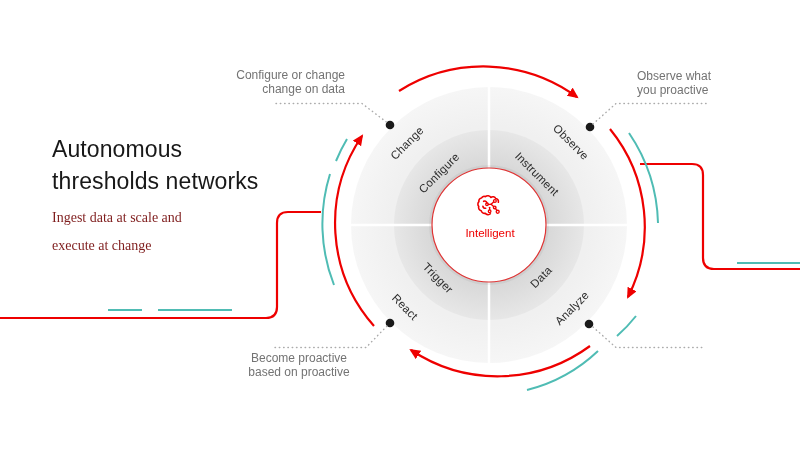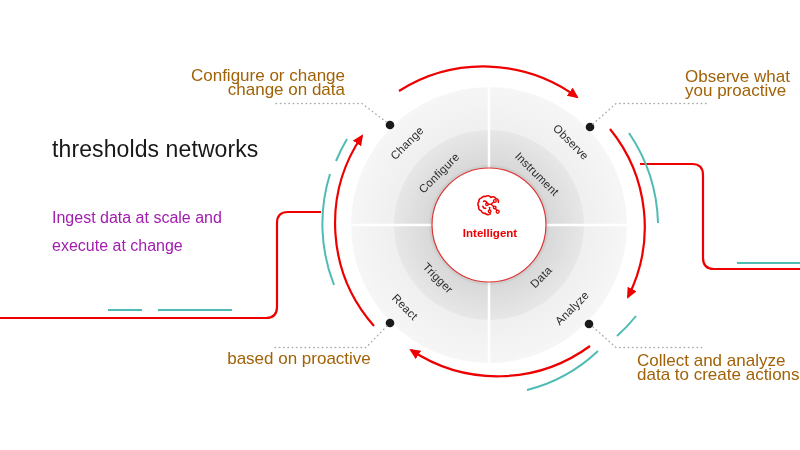--- a/index.html
+++ b/index.html
@@ -2,33 +2,33 @@
 <html><head>
 <meta charset="utf-8">
 <style>
   html,body{margin:0;padding:0;background:#fff;}
   .canvas{position:relative;width:800px;height:450px;background:#ffffff;overflow:hidden;
           font-family:"Liberation Sans", sans-serif;}
   .canvas svg.layer{position:absolute;left:0;top:0;}
 
   .title{position:absolute;left:52px;top:133px;font-size:23px;line-height:32px;
          color:#181818;letter-spacing:.1px;}
-  .subtitle{position:absolute;left:52px;top:204px;font-size:16px;line-height:28px;
-            color:#a21caf;}
+  .subtitle{position:absolute;left:52px;top:204px;font-size:14px;line-height:28px;
+            color:#7f1d1d;font-family:Liberation Serif, serif;}
 
-  .note{position:absolute;font-size:17px;line-height:13.5px;color:#a16207;white-space:nowrap;}
+  .note{position:absolute;font-size:12px;line-height:13.5px;color:#737373;white-space:nowrap;}
   .note.tl{right:455px;top:69px;text-align:right;}
-  .note.tr{left:637px;top:70px;text-align:left;margin-left:48px;}
+  .note.tr{left:637px;top:70px;text-align:left;}
   .note.br{left:637px;top:354px;text-align:left;}
   .note.bl{left:224px;top:352px;width:150px;text-align:center;}
 
   .rot-label{position:absolute;white-space:nowrap;font-size:11.5px;color:#2d2d2d;
              letter-spacing:.2px;transform:translate(-50%,-50%) rotate(var(--r));}
   .center-label{position:absolute;left:430px;top:226px;width:120px;text-align:center;
-                color:#ee0000;font-weight:bold;font-size:11.5px;line-height:14.5px;}
+                color:#ee0000;font-weight:normal;font-size:11.5px;line-height:14.5px;}
   .brain{position:absolute;left:475px;top:192px;}
 </style>
 </head>
 <body>
 
 <div class="canvas">
 
   <svg class="layer" width="800" height="450" viewBox="0 0 800 450">
     <defs>
       <radialGradient id="outerGrad" cx="50%" cy="50%" r="50%">
@@ -76,40 +76,38 @@
     <circle cx="589" cy="324" r="4.3" fill="#1a1a1a"></circle>
     <circle cx="390" cy="323" r="4.3" fill="#1a1a1a"></circle>
 
     <path d="M 276 103.5 H 362 L 387 122.5" fill="none" stroke="#ababab" stroke-width="1.4" stroke-dasharray="0.5 3.8" stroke-linecap="round"></path>
     <path d="M 593 124 L 616 103.5 H 709" fill="none" stroke="#ababab" stroke-width="1.4" stroke-dasharray="0.5 3.8" stroke-linecap="round"></path>
     <path d="M 593 327 L 616 347.5 H 705" fill="none" stroke="#ababab" stroke-width="1.4" stroke-dasharray="0.5 3.8" stroke-linecap="round"></path>
     <path d="M 275 347.5 H 366 L 387 326" fill="none" stroke="#ababab" stroke-width="1.4" stroke-dasharray="0.5 3.8" stroke-linecap="round"></path>
   </svg>
 
   <div class="title">
+    <div>Autonomous</div>
     <div>thresholds networks</div>
   </div>
   <div class="subtitle">
     <div>Ingest data at scale and</div>
     <div>execute at change</div>
   </div>
 
   <div class="note tl">
     <div>Configure or change</div>
     <div>change on data</div>
   </div>
   <div class="note tr">
     <div>Observe what</div>
     <div>you proactive</div>
   </div>
-  <div class="note br">
-    <div>Collect and analyze</div>
-    <div>data to create actions</div>
-  </div>
   <div class="note bl">
+    <div>Become proactive</div>
     <div>based on proactive</div>
   </div>
 
   <div class="rot-label" style="left:407px;top:143px;--r:-45deg">Change</div>
   <div class="rot-label" style="left:571px;top:142px;--r:45deg">Observe</div>
   <div class="rot-label" style="left:572px;top:308px;--r:-45deg">Analyze</div>
   <div class="rot-label" style="left:405px;top:307px;--r:45deg">React</div>
 
   <div class="rot-label" style="left:439px;top:173px;--r:-45deg">Configure</div>
   <div class="rot-label" style="left:537px;top:174px;--r:45deg">Instrument</div>

